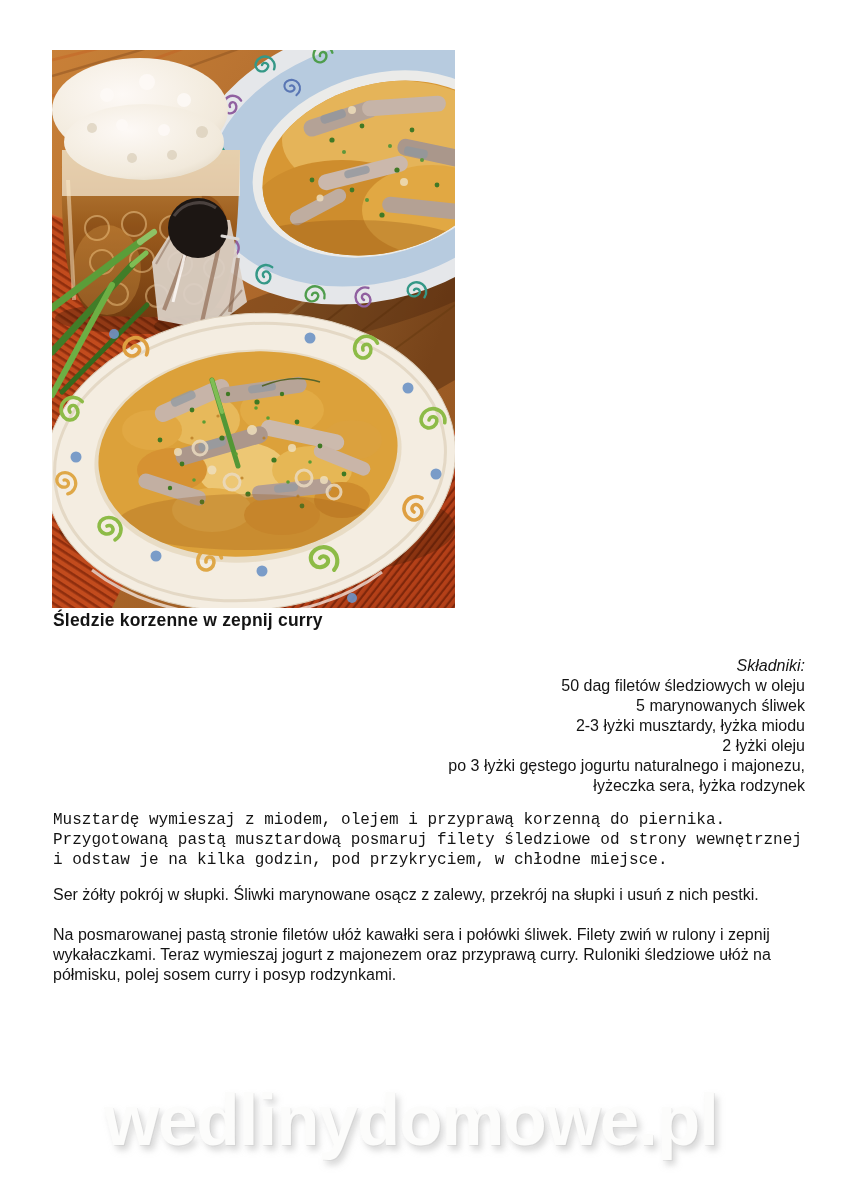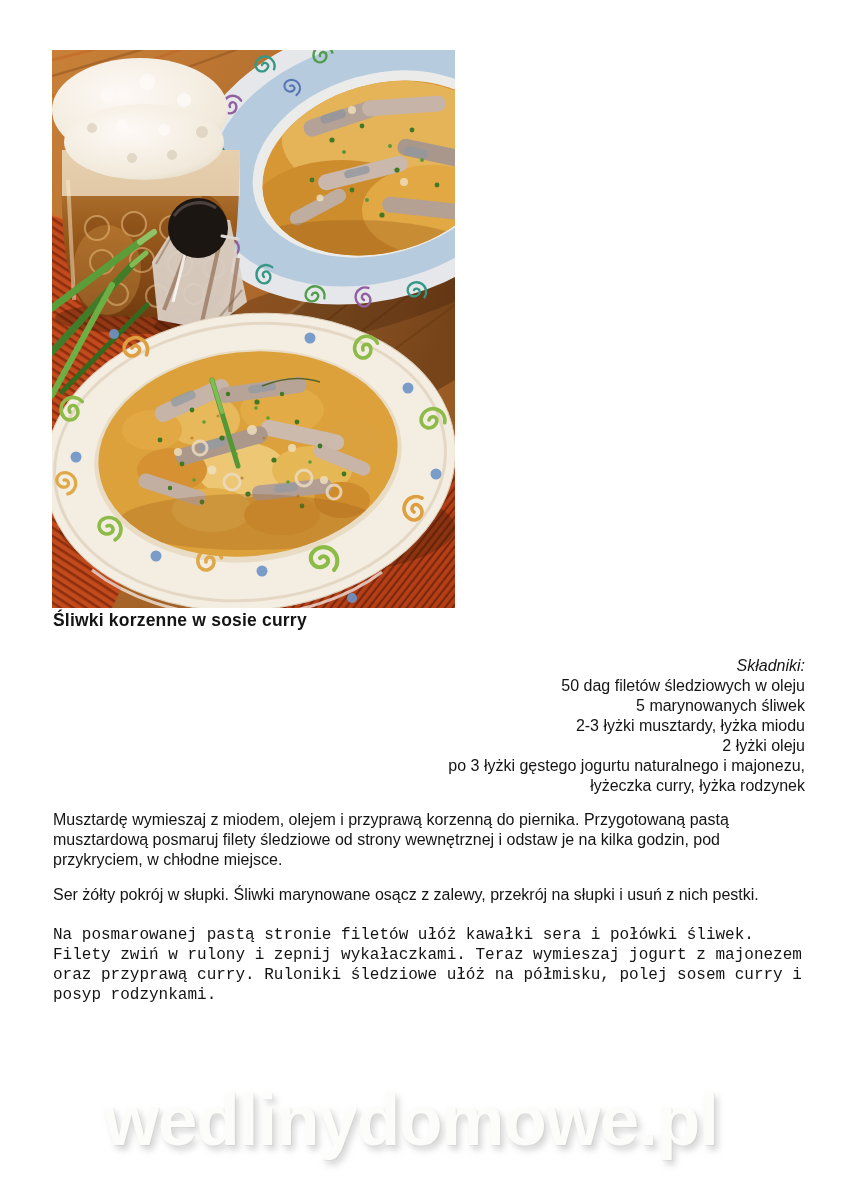--- a/index.html
+++ b/index.html
@@ -8,23 +8,23 @@
     font-family:"Liberation Sans", sans-serif; color:#141414; overflow:hidden;
   }
   .photo { position:absolute; left:52px; top:50px; width:403px; height:558px; margin:0; }
   .photo svg { display:block; width:100%; height:100%; }
 
   .content { position:absolute; left:53px; top:609px; width:752px; font-size:16px; line-height:20px; }
   .title { font-size:17.5px; line-height:22px; font-weight:bold; margin:0; letter-spacing:0.2px; }
   .ingredients { margin-top:25px;text-align:right; }
   .ing-header { font-style:italic; }
   .instr { margin:0; }
-  .instr.p1 { margin-top:14px; }
+  .instr.p1 { margin-top:14px;font-family:Liberation Mono, monospace; }
   .instr.p2 { margin-top:15px; }
-  .instr.p3 { margin-top:20px;font-family:Liberation Mono, monospace; }
+  .instr.p3 { margin-top:20px; }
 
   .watermark {
     position:absolute; left:104px; top:1078px; white-space:nowrap;
     font-size:73px; font-weight:bold; letter-spacing:-1px;
     color:#fcfcfb;
     text-shadow: 4px 5px 6px rgba(183,183,183,0.55), 1px 1px 0 rgba(224,224,224,0.5);
     transform:scaleX(0.97); transform-origin:left center;
   }
 </style>
 </head>
@@ -365,30 +365,30 @@
           <ellipse cx="196" cy="472" rx="130" ry="28" fill="rgba(150,85,20,0.28)"></ellipse>
         </g>
         <path d="M40 520 A 200 145 0 0 0 330 522" stroke="rgba(255,255,255,0.7)" stroke-width="3" fill="none"></path>
       </g>
 
       <rect width="403" height="558" fill="#c86820" opacity="0.04"></rect>
     </svg>
   </figure>
 
   <main class="content">
-    <h1 class="title">Śliwki korzenne w sosie curry</h1>
+    <h1 class="title">Śledzie korzenne w zepnij curry</h1>
 
     <section class="ingredients">
       <div class="ing-header">Składniki:</div>
       <div>50 dag filetów śledziowych w oleju</div>
       <div>5 marynowanych śliwek</div>
       <div>2-3 łyżki musztardy, łyżka miodu</div>
       <div>2 łyżki oleju</div>
       <div>po 3 łyżki gęstego jogurtu naturalnego i majonezu,</div>
-      <div>łyżeczka curry, łyżka rodzynek</div>
+      <div>łyżeczka sera, łyżka rodzynek</div>
     </section>
 
     <p class="instr p1">Musztardę wymieszaj z miodem, olejem i przyprawą korzenną do piernika. Przygotowaną pastą musztardową posmaruj filety śledziowe od strony wewnętrznej i odstaw je na kilka godzin, pod przykryciem, w chłodne miejsce.</p>
     <p class="instr p2">Ser żółty pokrój w słupki. Śliwki marynowane osącz z zalewy, przekrój na słupki i usuń z nich pestki.</p>
     <p class="instr p3">Na posmarowanej pastą stronie filetów ułóż kawałki sera i połówki śliwek. Filety zwiń w rulony i zepnij wykałaczkami. Teraz wymieszaj jogurt z majonezem oraz przyprawą curry. Ruloniki śledziowe ułóż na półmisku, polej sosem curry i posyp rodzynkami.</p>
   </main>
 
   <div class="watermark">wedlinydomowe.pl</div>
 </div>
 

